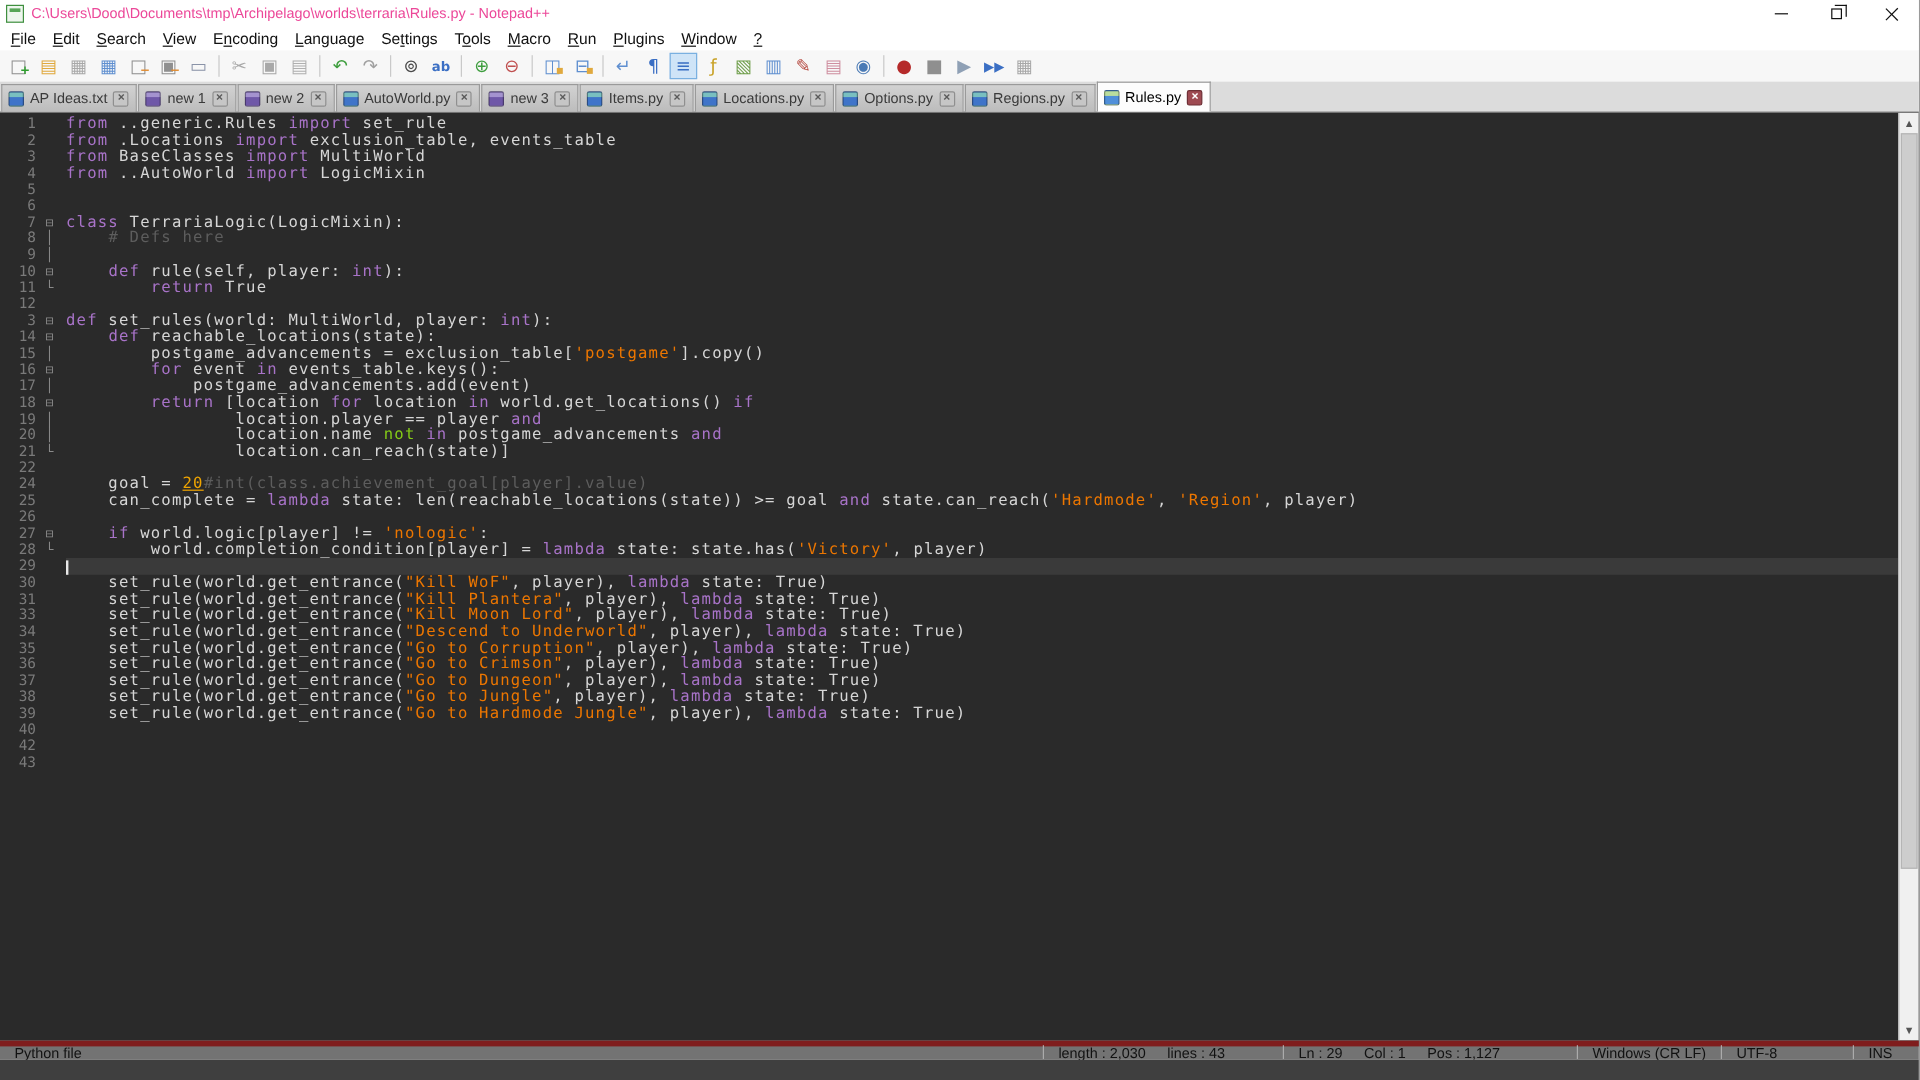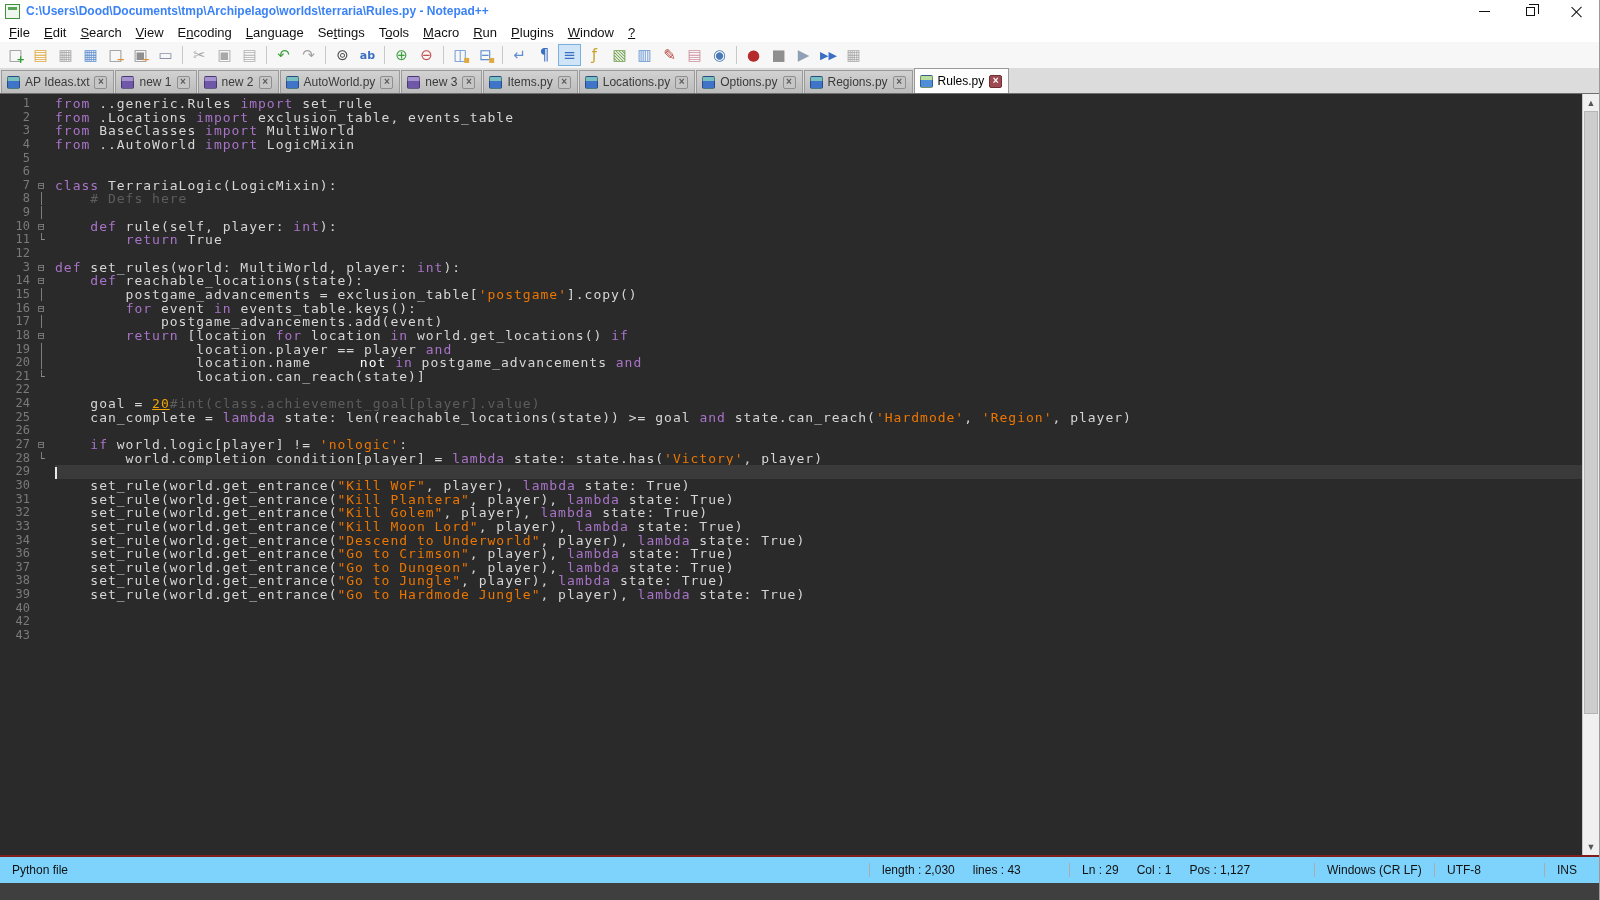--- a/index.html
+++ b/index.html
@@ -4,21 +4,21 @@
 <style>
   * { margin:0; padding:0; box-sizing:border-box; }
   html,body { width:1600px; height:900px; overflow:hidden; }
   body { font-family:"Liberation Sans","DejaVu Sans",sans-serif; background:#3f3f3f; }
   .window { width:1600px; height:900px; display:flex; flex-direction:column; background:#fff; border-right:1px solid #9a9a9a; }
 
   
   .titlebar { height:22px; background:#ffffff; display:flex; align-items:center; flex:0 0 auto; }
   .app-icon { width:15px; height:15px; margin:0 6px 0 5px; position:relative; background:#eef6ee; border:1px solid #3f8f3f; }
   .app-icon::after { content:""; position:absolute; left:2px; top:2px; right:2px; height:3px; background:#57a557; }
-  .title-text { font-size:12px; color:#3b82f6; white-space:nowrap;font-weight:bold; }
+  .title-text { font-size:12px; color:#ec4899; white-space:nowrap; }
   .win-controls { margin-left:auto; display:flex; height:100%; }
   .win-btn { width:46px; height:100%; display:flex; align-items:center; justify-content:center; }
   .glyph-min { width:11px; height:1px; background:#111; display:block; }
   .glyph-restore { width:9px; height:9px; border:1px solid #111; position:relative; display:block; }
   .glyph-restore::before { content:""; position:absolute; left:2px; top:-4px; width:9px; height:9px; border:1px solid #111; border-left:none; border-bottom:none; }
   .glyph-close { position:relative; width:11px; height:11px; display:block; }
   .glyph-close::before,.glyph-close::after { content:""; position:absolute; left:5px; top:-1px; width:1.4px; height:14px; background:#111; }
   .glyph-close::before { transform:rotate(45deg); } .glyph-close::after { transform:rotate(-45deg); }
 
   
@@ -56,21 +56,21 @@
   .code-line.caret-line .code { background:#3a3a3a; }
   .caret { display:inline-block; width:2px; height:12px; background:#e8e8e8; vertical-align:text-bottom; }
 
   
   .vscroll { flex:0 0 17px; background:#f0f0f0; border-left:1px solid #c8c8c8; display:flex; flex-direction:column; }
   .vs-arrow { height:17px; display:flex; align-items:center; justify-content:center; font-size:9px; color:#555; }
   .vs-track { flex:1 1 auto; position:relative; }
   .vs-thumb { position:absolute; left:1px; right:1px; top:0; height:83%; background:#cdcdcd; border:1px solid #b5b5b5; }
 
   
-  .statusbar { height:28px; background:#7dd3fc; border-top:2px solid #7f1d1d; display:flex; align-items:center; font-size:12px; color:#111; flex:0 0 auto; }
+  .statusbar { height:16px; background:#737373; border-top:5px solid #7f1d1d; display:flex; align-items:center; font-size:12px; color:#111; flex:0 0 auto; }
   .seg { padding:0 12px; white-space:nowrap; }
   .seg + .seg { border-left:1px solid #ababab; }
   .seg-doctype { flex:1 1 auto; }
   .seg-length { min-width:200px; } .seg-pos { min-width:245px; } .seg-eol { min-width:120px; } .seg-enc { min-width:110px; } .seg-ins { min-width:55px; }
   .gap { display:inline-block; width:18px; }
 
   .bottom-strip { height:17px; background:#3f3f3f; flex:0 0 auto; }
 </style>
 </head>
 <body>
@@ -366,21 +366,21 @@
           <span class="code"><span style="color: rgb(214, 214, 214);">        </span><span style="color: rgb(168, 115, 200);">return</span><span style="color: rgb(214, 214, 214);"> [location </span><span style="color: rgb(168, 115, 200);">for</span><span style="color: rgb(214, 214, 214);"> location </span><span style="color: rgb(168, 115, 200);">in</span><span style="color: rgb(214, 214, 214);"> world.get_locations() </span><span style="color: rgb(168, 115, 200);">if</span></span>
         </div>
         <div class="code-line">
           <span class="ln">19</span>
           <span class="fold">│</span>
           <span class="code"><span style="color: rgb(214, 214, 214);">                location.player == player </span><span style="color: rgb(168, 115, 200);">and</span></span>
         </div>
         <div class="code-line">
           <span class="ln">20</span>
           <span class="fold">│</span>
-          <span class="code"><span style="color: rgb(214, 214, 214);">                location.name </span><span style="color: #ffffff; margin-left: 40px;">not</span><span style="color: rgb(214, 214, 214);"> </span><span style="color: rgb(168, 115, 200);">in</span><span style="color: rgb(214, 214, 214);"> postgame_advancements </span><span style="color: rgb(168, 115, 200);">and</span></span>
+          <span class="code"><span style="color: rgb(214, 214, 214);">                location.name </span><span style="color: #84cc16;">not</span><span style="color: rgb(214, 214, 214);"> </span><span style="color: rgb(168, 115, 200);">in</span><span style="color: rgb(214, 214, 214);"> postgame_advancements </span><span style="color: rgb(168, 115, 200);">and</span></span>
         </div>
         <div class="code-line">
           <span class="ln">21</span>
           <span class="fold">└</span>
           <span class="code"><span style="color: rgb(214, 214, 214);">                location.can_reach(state)]</span></span>
         </div>
         <div class="code-line">
           <span class="ln">22</span>
           <span class="fold"></span>
           <span class="code"></span>
@@ -419,33 +419,33 @@
           <span class="ln">30</span>
           <span class="fold"></span>
           <span class="code"><span style="color: rgb(214, 214, 214);">    set_rule(world.get_entrance(</span><span style="color: rgb(236, 118, 0);">"Kill WoF"</span><span style="color: rgb(214, 214, 214);">, player), </span><span style="color: rgb(168, 115, 200);">lambda</span><span style="color: rgb(214, 214, 214);"> state: True)</span></span>
         </div>
         <div class="code-line">
           <span class="ln">31</span>
           <span class="fold"></span>
           <span class="code"><span style="color: rgb(214, 214, 214);">    set_rule(world.get_entrance(</span><span style="color: rgb(236, 118, 0);">"Kill Plantera"</span><span style="color: rgb(214, 214, 214);">, player), </span><span style="color: rgb(168, 115, 200);">lambda</span><span style="color: rgb(214, 214, 214);"> state: True)</span></span>
         </div>
         <div class="code-line">
-          <span class="ln">32</span>
-          <span class="fold"></span>
-          <span class="code"><span style="color: rgb(214, 214, 214);">    set_rule(world.get_entrance(</span><span style="color: rgb(236, 118, 0);">"Kill Golem"</span><span style="color: rgb(214, 214, 214);">, player), </span><span style="color: rgb(168, 115, 200);">lambda</span><span style="color: rgb(214, 214, 214);"> state: True)</span></span>
-        </div>
-        <div class="code-line">
           <span class="ln">33</span>
           <span class="fold"></span>
           <span class="code"><span style="color: rgb(214, 214, 214);">    set_rule(world.get_entrance(</span><span style="color: rgb(236, 118, 0);">"Kill Moon Lord"</span><span style="color: rgb(214, 214, 214);">, player), </span><span style="color: rgb(168, 115, 200);">lambda</span><span style="color: rgb(214, 214, 214);"> state: True)</span></span>
         </div>
         <div class="code-line">
           <span class="ln">34</span>
           <span class="fold"></span>
           <span class="code"><span style="color: rgb(214, 214, 214);">    set_rule(world.get_entrance(</span><span style="color: rgb(236, 118, 0);">"Descend to Underworld"</span><span style="color: rgb(214, 214, 214);">, player), </span><span style="color: rgb(168, 115, 200);">lambda</span><span style="color: rgb(214, 214, 214);"> state: True)</span></span>
+        </div>
+        <div class="code-line">
+          <span class="ln">35</span>
+          <span class="fold"></span>
+          <span class="code"><span style="color: rgb(214, 214, 214);">    set_rule(world.get_entrance(</span><span style="color: rgb(236, 118, 0);">"Go to Corruption"</span><span style="color: rgb(214, 214, 214);">, player), </span><span style="color: rgb(168, 115, 200);">lambda</span><span style="color: rgb(214, 214, 214);"> state: True)</span></span>
         </div>
         <div class="code-line">
           <span class="ln">36</span>
           <span class="fold"></span>
           <span class="code"><span style="color: rgb(214, 214, 214);">    set_rule(world.get_entrance(</span><span style="color: rgb(236, 118, 0);">"Go to Crimson"</span><span style="color: rgb(214, 214, 214);">, player), </span><span style="color: rgb(168, 115, 200);">lambda</span><span style="color: rgb(214, 214, 214);"> state: True)</span></span>
         </div>
         <div class="code-line">
           <span class="ln">37</span>
           <span class="fold"></span>
           <span class="code"><span style="color: rgb(214, 214, 214);">    set_rule(world.get_entrance(</span><span style="color: rgb(236, 118, 0);">"Go to Dungeon"</span><span style="color: rgb(214, 214, 214);">, player), </span><span style="color: rgb(168, 115, 200);">lambda</span><span style="color: rgb(214, 214, 214);"> state: True)</span></span>

